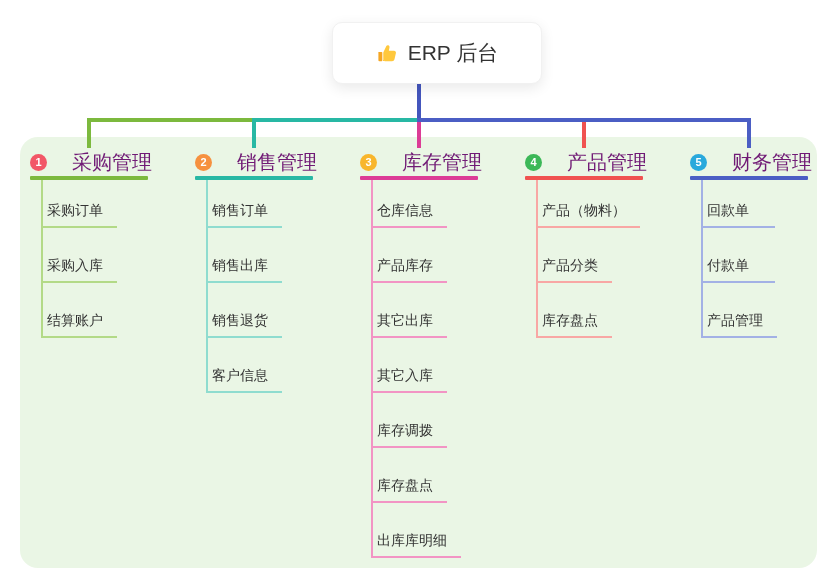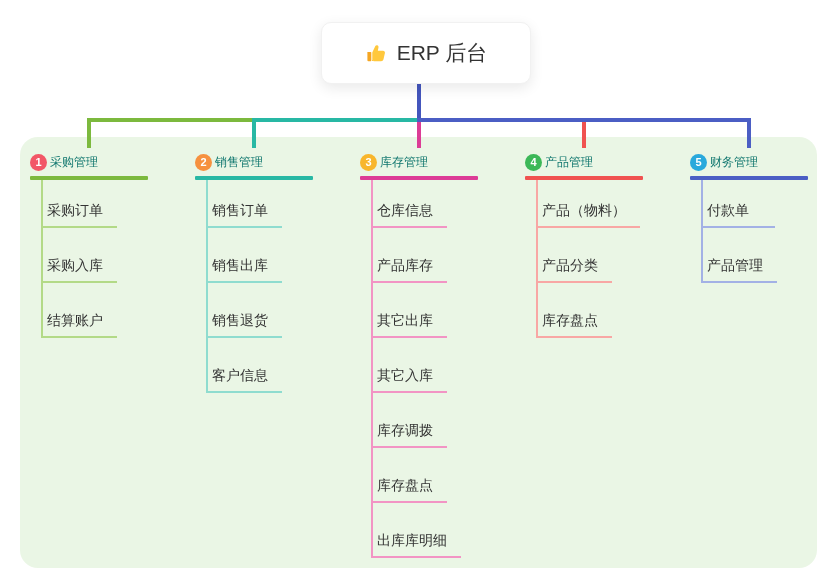--- a/index.html
+++ b/index.html
@@ -4,37 +4,37 @@
 <style>
   html,body{margin:0;padding:0;}
   body{
     width:839px;height:588px;position:relative;background:#ffffff;
     font-family:"Liberation Sans","DejaVu Sans",sans-serif;overflow:hidden;
   }
   
   .panel{position:absolute;left:20px;top:137px;width:797px;height:431px;border-radius:18px;}
   
   .root{
-    position:absolute;left:321px;top:22px;width:208px;height:60px;background:#fff;
+    position:absolute;left:332px;top:22px;width:208px;height:60px;background:#fff;
     border:1px solid #f1f1f1;border-radius:10px;box-shadow:0 4px 14px rgba(0,0,0,.09);
     display:flex;align-items:center;justify-content:center;gap:9px;
     font-size:21px;font-weight:500;color:#333;z-index:3;
   }
   
   .line{position:absolute;z-index:1;}
   
   .branch{position:absolute;top:150px;z-index:2;}
   .bx0{left:30px}.bx1{left:195px}.bx2{left:360px}.bx3{left:525px}.bx4{left:690px}
   .branch-header{display:flex;align-items:center;height:24px;}
   .badge{
     width:17px;height:17px;border-radius:50%;background:var(--badge);color:#fff;
     font-size:11px;font-weight:bold;display:flex;align-items:center;justify-content:center;
     flex:0 0 17px;line-height:1;
   }
-  .branch-title{margin-left:3px;font-size:12px;font-weight:500;color:#0f766e;white-space:nowrap;}
+  .branch-title{margin-left:25px;font-size:20px;font-weight:500;color:#701a75;white-space:nowrap;}
   .branch-underline{width:118px;height:4px;background:var(--main);margin-top:2px;border-radius:1px;}
   .branch-items{margin-left:11px;border-left:2px solid var(--light);}
   .item{height:55px;display:flex;align-items:flex-end;}
   .item:first-child{height:48px;}
   .item-label{
     font-size:14px;color:#333;padding:0 14px 6px 4px;min-width:54px;white-space:nowrap;
     border-bottom:2px solid var(--light);
   }
 </style>
 </head>
@@ -156,19 +156,22 @@
 </div>
 
 <div class="branch bx4" style="--main: #4B5EC4; --light: #A3B1E5; --badge: #29A9DC;">
   <div class="branch-header">
     <span class="badge">5</span>
     <span class="branch-title">财务管理</span>
   </div>
   <div class="branch-underline"></div>
   <div class="branch-items">
     <div class="item">
+        <span class="item-label">回款单</span>
+      </div>
+    <div class="item">
         <span class="item-label">付款单</span>
       </div>
     <div class="item">
         <span class="item-label">产品管理</span>
       </div>
   </div>
 </div>
 
 </body></html>

